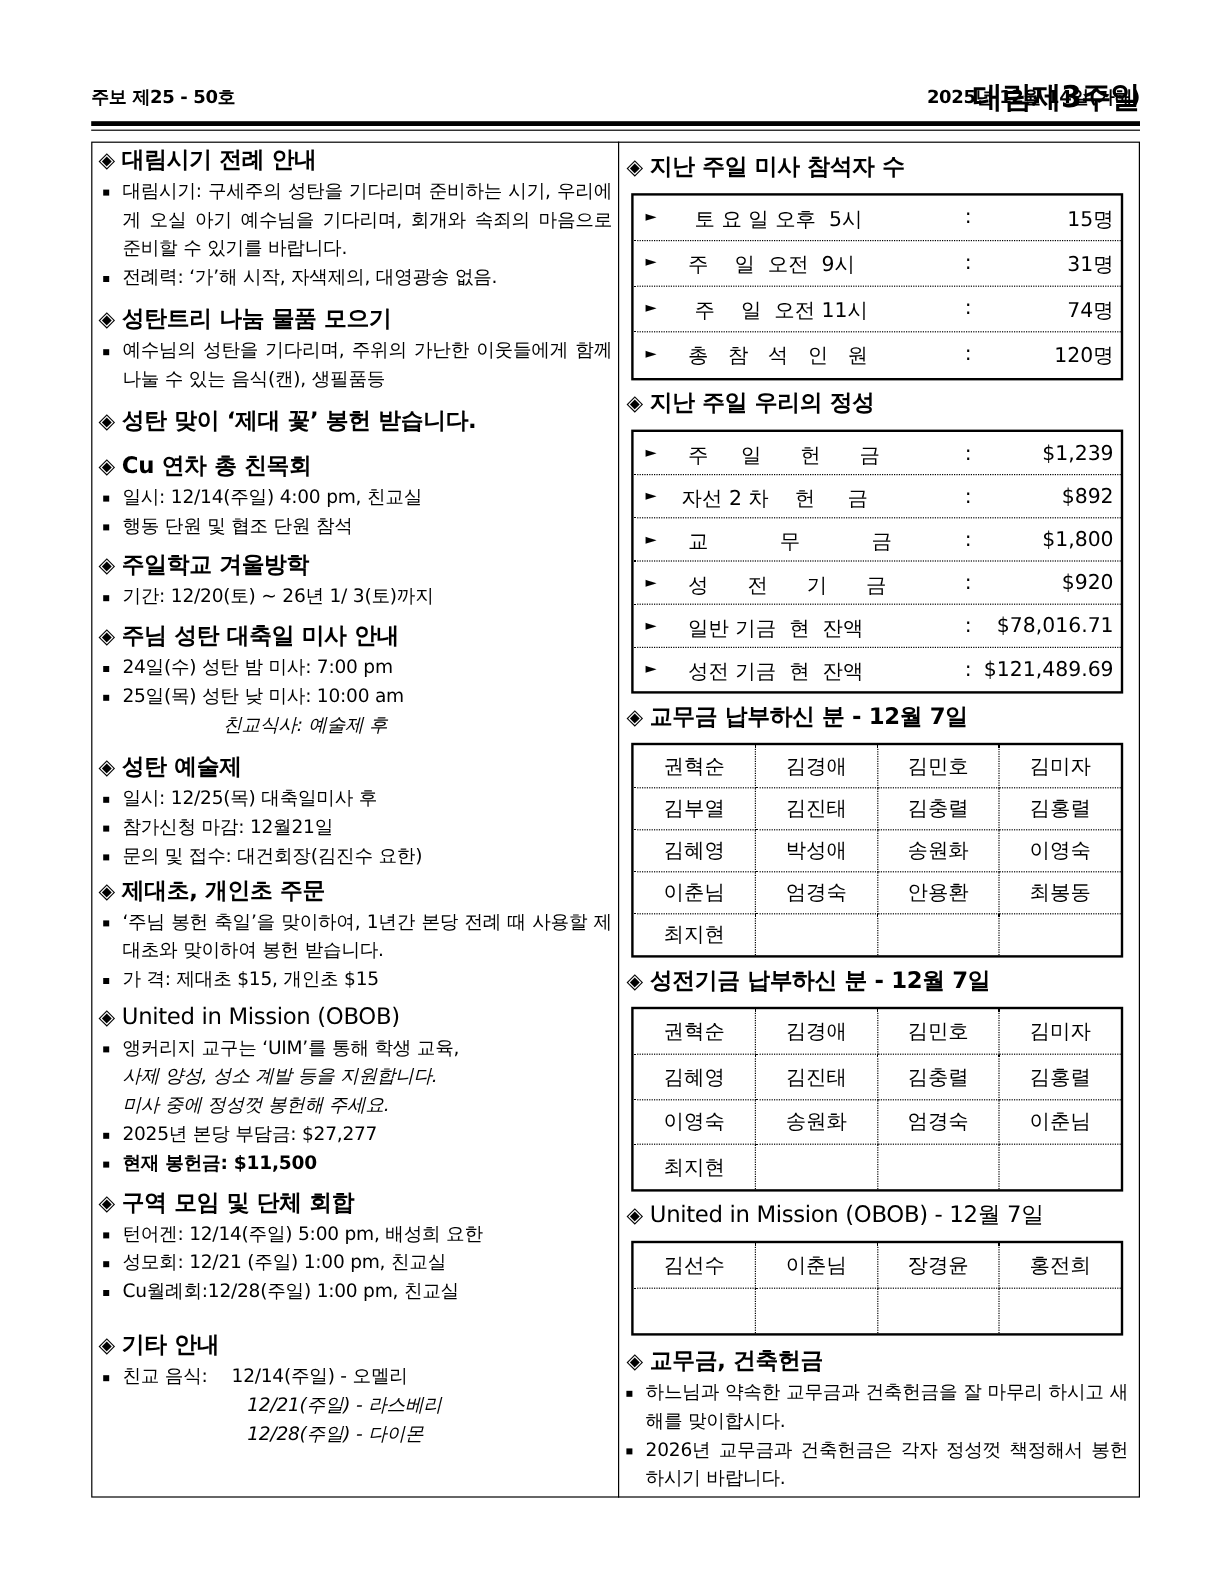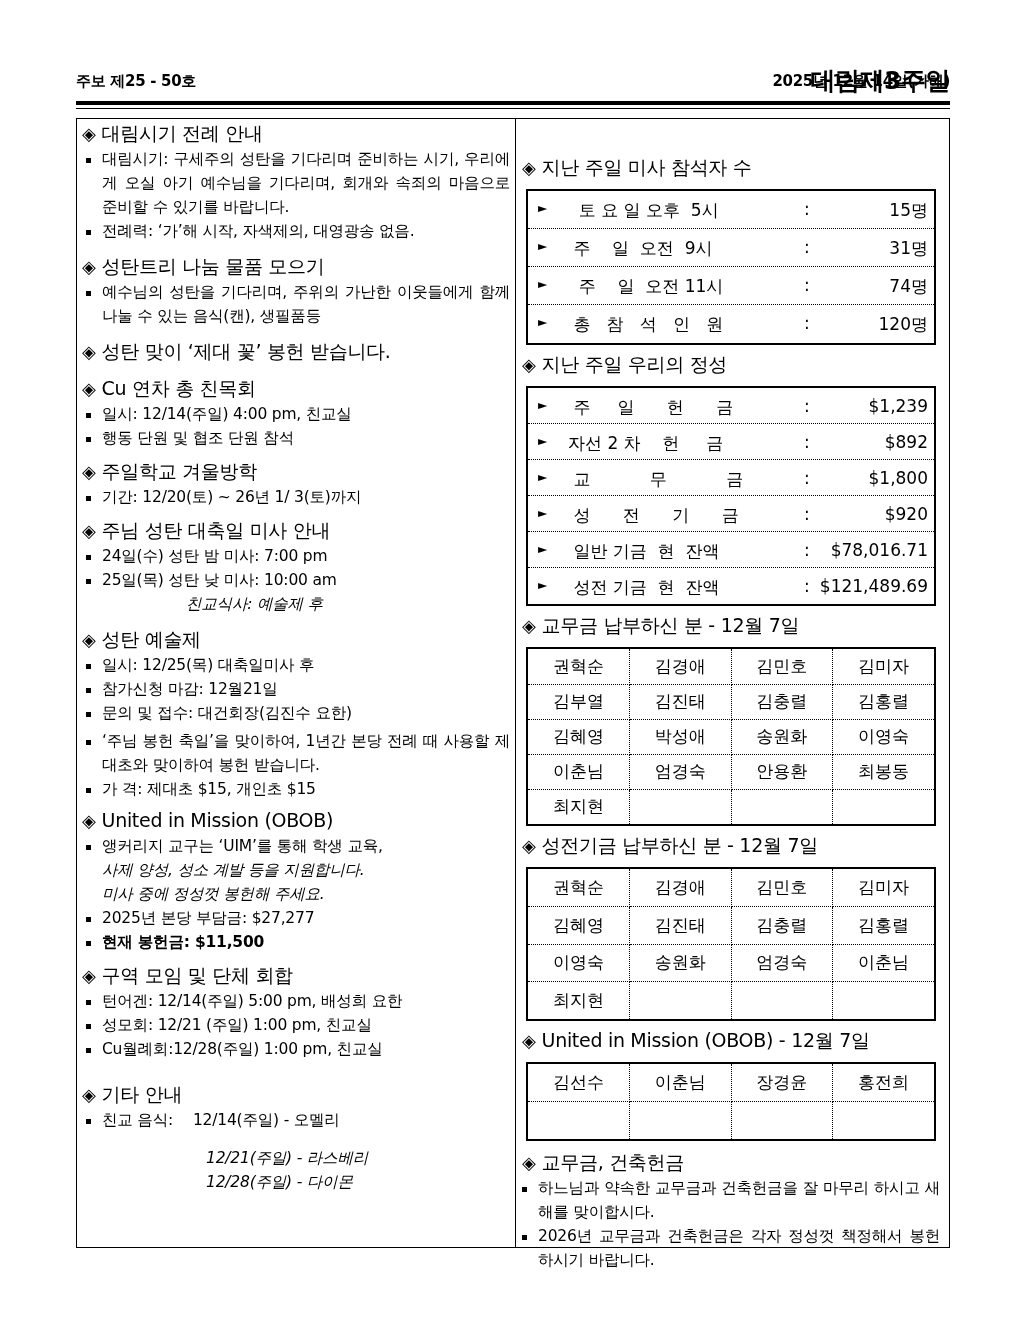--- a/index.html
+++ b/index.html
@@ -11,23 +11,23 @@
   .mh-title { position: absolute; left: 0; right: 0; top: 0; text-align: right; font-size: 25px; font-weight: bold; letter-spacing: -0.5px; }
   .mh-right { position: absolute; right: 0; top: 8px; font-size: 15px; font-weight: bold; letter-spacing: -0.3px; }
   .rule-thick { position: absolute; left: 76px; top: 101px; width: 874px; height: 4px; background: #000; }
   .rule-thin { position: absolute; left: 76px; top: 108px; width: 874px; height: 1px; background: #000; }
 
   .frame { position: absolute; left: 76px; top: 118px; width: 874px; height: 1130px; border: 1px solid #000; }
   .col-divider { position: absolute; left: 515px; top: 118px; width: 1px; height: 1130px; background: #000; }
 
   .col { position: absolute; }
   .col-left { left: 82px; top: 120px; width: 428px; }
-  .col-right { left: 522px; top: 120px; width: 418px; margin-top: 28px; }
-
-  .sec-title { font-size: 19px; font-weight: normal; line-height: 26px; white-space: nowrap; letter-spacing: -0.3px; }
+  .col-right { left: 522px; top: 120px; width: 418px; }
+
+  .sec-title { font-size: 19px; font-weight: bold; line-height: 26px; white-space: nowrap; letter-spacing: -0.3px; }
   .sec-title .diamond { display: inline-block; margin-right: 6px; font-size: 18px; }
   .li { position: relative; padding-left: 20px; font-size: 15.5px; line-height: 24px; letter-spacing: -0.2px; white-space: nowrap; }
   .li .bullet { position: absolute; left: 4px; top: 11px; width: 5px; height: 5px; background: #000; }
   .li.wrap { white-space: normal; text-align: justify; }
   .indent { padding-left: 20px; font-size: 15.5px; line-height: 24px; white-space: nowrap; letter-spacing: -0.2px; font-style: italic; }
   .blue { color: #000000; font-weight: bold; }
 
   .box { border: 2px solid #000; margin: 4px 4px 0 4px; }
   .kv-row { position: relative; height: 38px; border-bottom: 1px dotted #000; font-size: 17px; }
   .kv-row:last-child { border-bottom: none; }
@@ -106,20 +106,21 @@
 
   <div>
     <div class="sec-title"><span class="diamond">◈</span><span>성탄 예술제</span></div>
     <div class="li"><span class="bullet"></span><span>일시: 12/25(목) 대축일미사 후</span></div>
     <div class="li"><span class="bullet"></span><span>참가신청 마감: 12월21일</span></div>
     <div class="li"><span class="bullet"></span><span>문의 및 접수: 대건회장(김진수 요한)</span></div>
   </div>
   <div class="gap4"></div>
 
   <div>
+    <div class="sec-title"><span class="diamond">◈</span><span>제대초, 개인초 주문</span></div>
     <div class="li wrap"><span class="bullet"></span><span>‘주님 봉헌 축일’을 맞이하여, 1년간 본당 전례 때 사용할 제대초와 맞이하여 봉헌 받습니다.</span></div>
     <div class="li"><span class="bullet"></span><span>가 격: 제대초 $15, 개인초 $15</span></div>
   </div>
   <div class="gap6"></div>
 
   <div>
     <div class="sec-title" style="font-weight:normal;"><span class="diamond">◈</span><span>United in Mission (OBOB)</span></div>
     <div class="li"><span class="bullet"></span><span>앵커리지 교구는 ‘UIM’를 통해 학생 교육,</span></div>
     <div class="indent">사제 양성, 성소 계발 등을 지원합니다.</div>
     <div class="indent">미사 중에 정성껏 봉헌해 주세요.</div>
@@ -132,21 +133,21 @@
     <div class="sec-title"><span class="diamond">◈</span><span>구역 모임 및 단체 회합</span></div>
     <div class="li"><span class="bullet"></span><span>턴어겐: 12/14(주일) 5:00 pm, 배성희 요한</span></div>
     <div class="li"><span class="bullet"></span><span>성모회: 12/21 (주일) 1:00 pm, 친교실</span></div>
     <div class="li"><span class="bullet"></span><span>Cu월례회:12/28(주일) 1:00 pm, 친교실</span></div>
   </div>
   <div class="gap20"></div>
 
   <div>
     <div class="sec-title"><span class="diamond">◈</span><span>기타 안내</span></div>
     <div class="li"><span class="bullet"></span><span>친교 음식:</span><span style="display:inline-block;width:20px;"></span><span>12/14(주일) - 오멜리</span></div>
-    <div class="indent" style="padding-left:124px;margin-top:14px;">12/21(주일) - 라스베리</div>
+    <div class="indent" style="padding-left:124px;">12/21(주일) - 라스베리</div>
     <div class="indent" style="padding-left:124px;">12/28(주일) - 다이몬</div>
   </div>
 </div>
 
 <div class="col col-right">
 
   <div>
     <div class="sec-title" style="margin-top:6px;"><span class="diamond">◈</span><span>지난 주일 미사 참석자 수</span></div>
     <div class="box" style="margin-top:8px;">
       <div class="kv-row">

